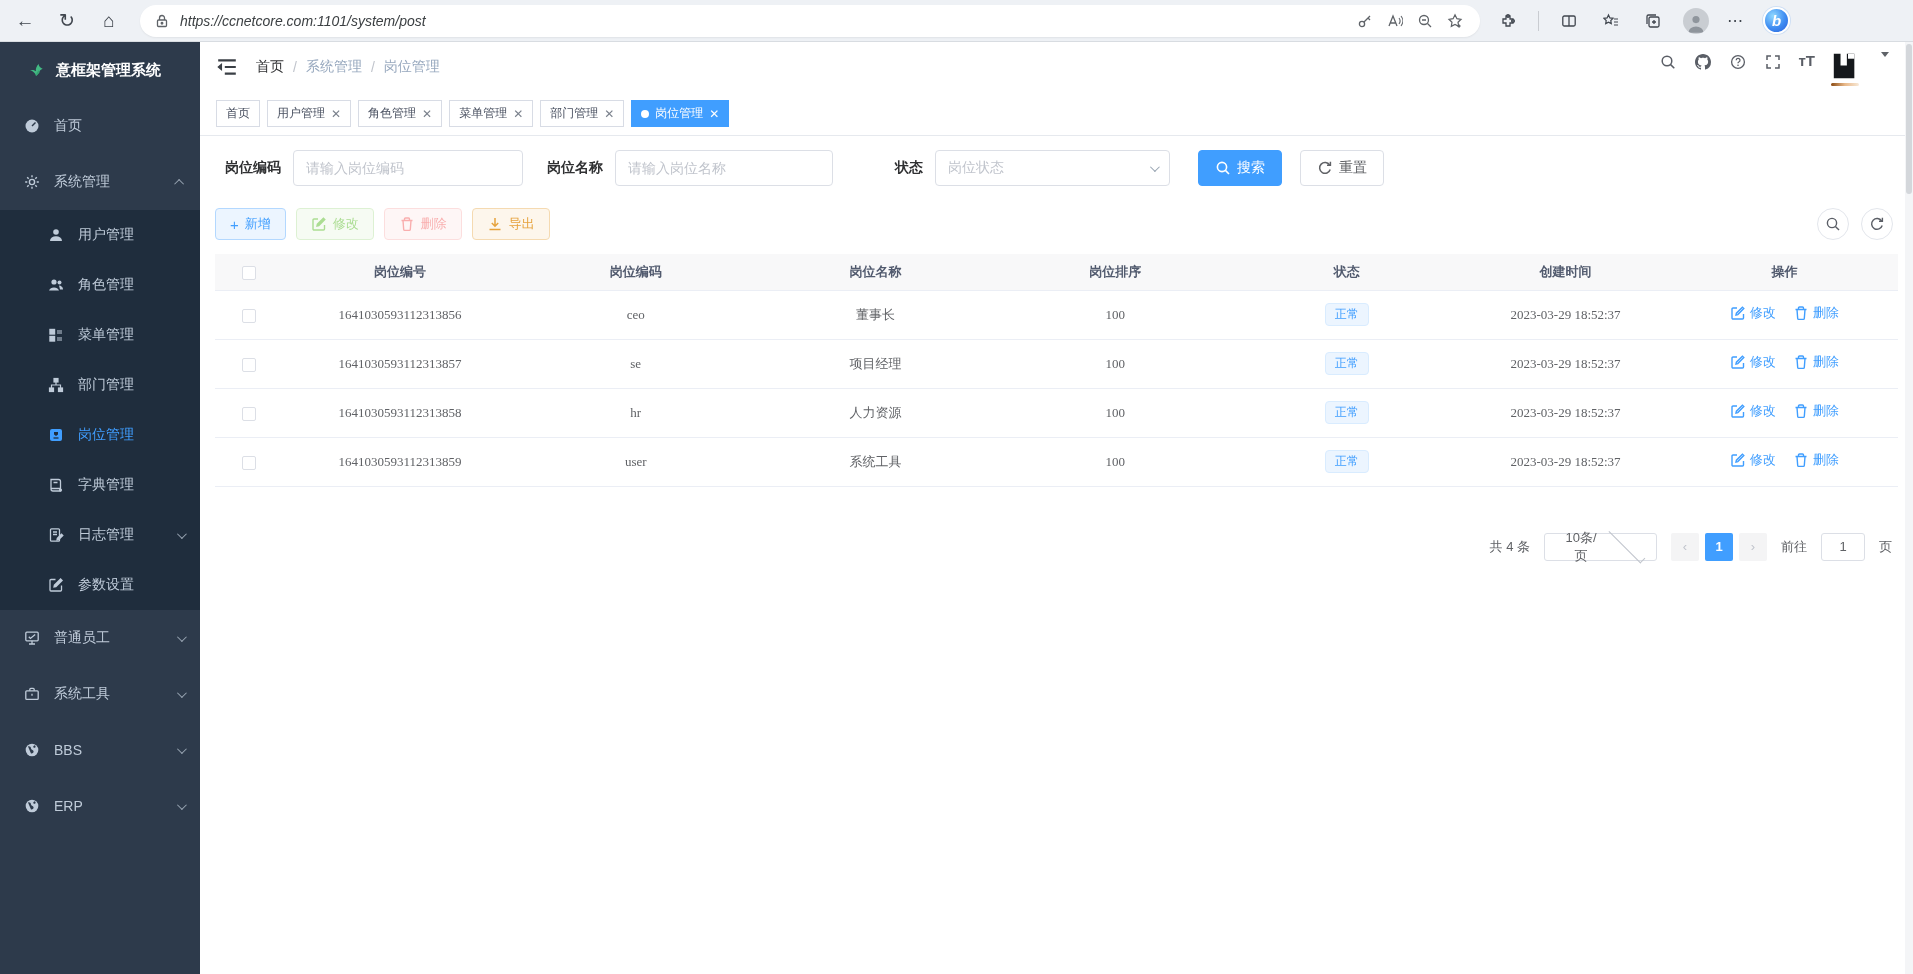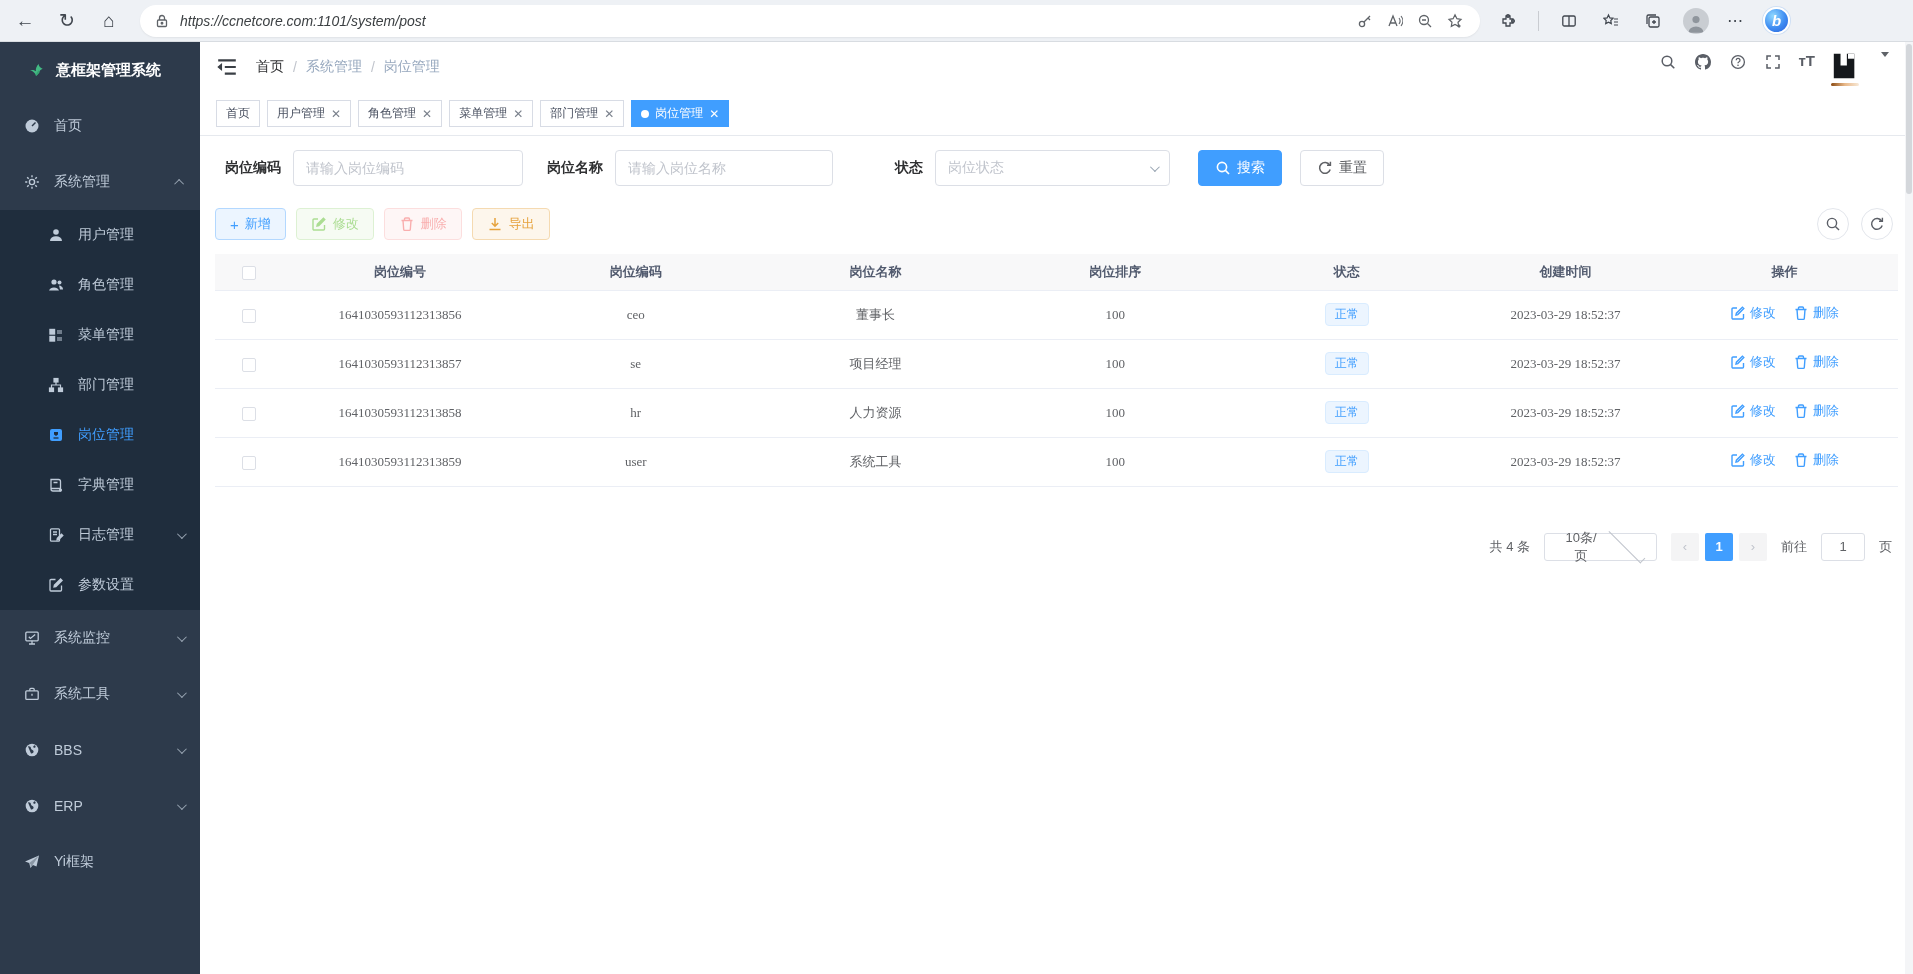--- a/index.html
+++ b/index.html
@@ -271,21 +271,21 @@
             </svg>
           <span class="lbl">参数设置</span>
         </div>
       </div>
 
       <div class="s-item">
         <svg class="ic" viewBox="0 0 16 16" fill="none" stroke="currentColor" stroke-width="1.3">
             <rect x="1.8" y="2.2" width="12.4" height="8.6" rx="1"></rect>
             <path d="M8 10.8V14M5 14h6M4.8 6.8l1.6 1.6L11.2 4.5"></path>
           </svg>
-        <span class="lbl">系统监控</span>
+        <span class="lbl">普通员工</span>
         <span class="chev down"></span>
       </div>
       <div class="s-item">
         <svg class="ic" viewBox="0 0 16 16" fill="none" stroke="currentColor" stroke-width="1.3">
             <rect x="1.8" y="4.8" width="12.4" height="8.6" rx="1"></rect>
             <path d="M5.8 4.8V3.4a1 1 0 0 1 1-1h2.4a1 1 0 0 1 1 1v1.4M8 7.8v2"></path>
           </svg>
         <span class="lbl">系统工具</span>
         <span class="chev down"></span>
       </div>
@@ -299,27 +299,20 @@
         <span class="chev down"></span>
       </div>
       <div class="s-item">
         <svg class="ic" viewBox="0 0 16 16">
             <circle cx="8" cy="8" r="6.3" fill="currentColor"></circle>
             <path d="M4 4.5c1.5-.5 3 .5 3 2s2 1 2.5 2.5-1 2.8-2.5 2.5" fill="#2d3a4b"></path>
             <path d="M10.5 3.2c1 .3 1.5 1.3.8 2.2s-2.3.2-2-1.2z" fill="#2d3a4b"></path>
           </svg>
         <span class="lbl">ERP</span>
         <span class="chev down"></span>
-      </div>
-      <div class="s-item">
-        <svg class="ic" viewBox="0 0 16 16">
-            <path d="M15 1.5L1 7.5l4.2 1.6L6.5 14l2.4-3.1 3.6 1.6z" fill="currentColor"></path>
-            <path d="M5.2 9.1L15 1.5 6.5 14l.2-3.6z" fill="#8a97a5"></path>
-          </svg>
-        <span class="lbl">Yi框架</span>
       </div>
     </nav>
   </aside>
 
   <main class="main">
 
     <div class="navbar">
       <svg class="hamburger" viewBox="0 0 20 20" fill="none" stroke="#3a3f45" stroke-width="2">
           <path d="M2 4h16M8 10h10M8 16h10"></path>
           <path d="M5 7.5L2 10l3 2.5z" fill="#3a3f45" stroke-width="1"></path>

